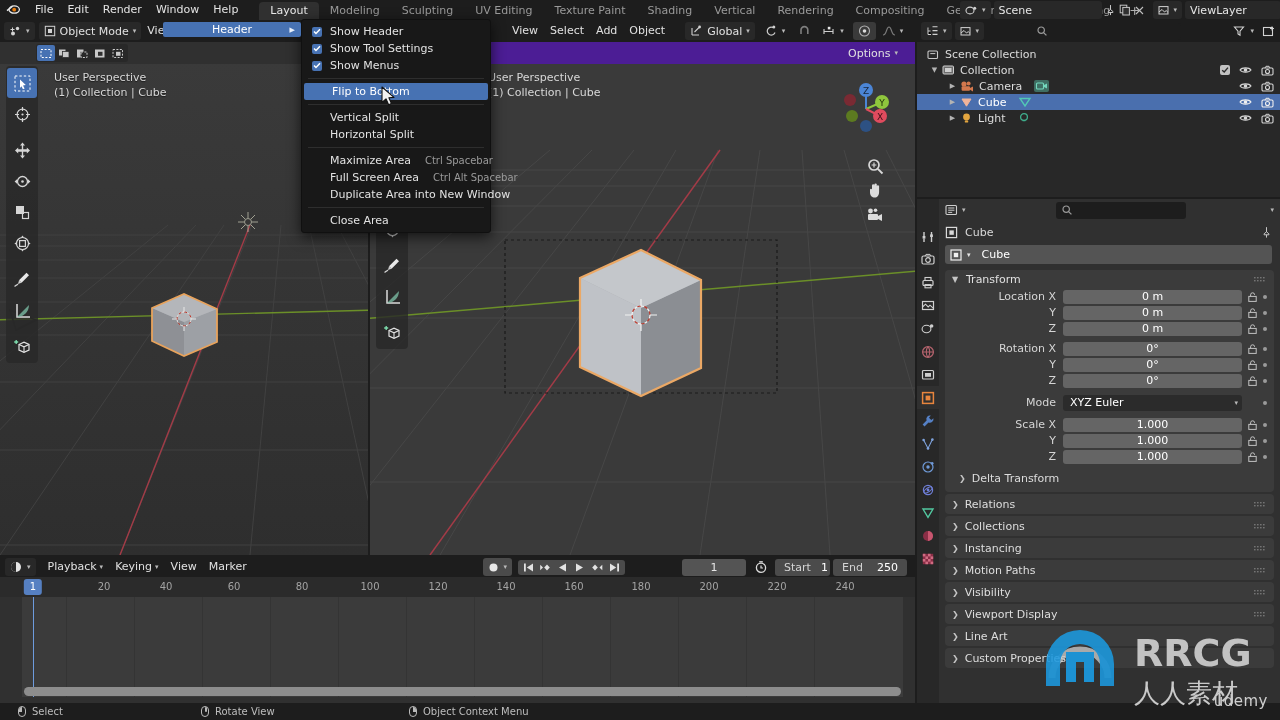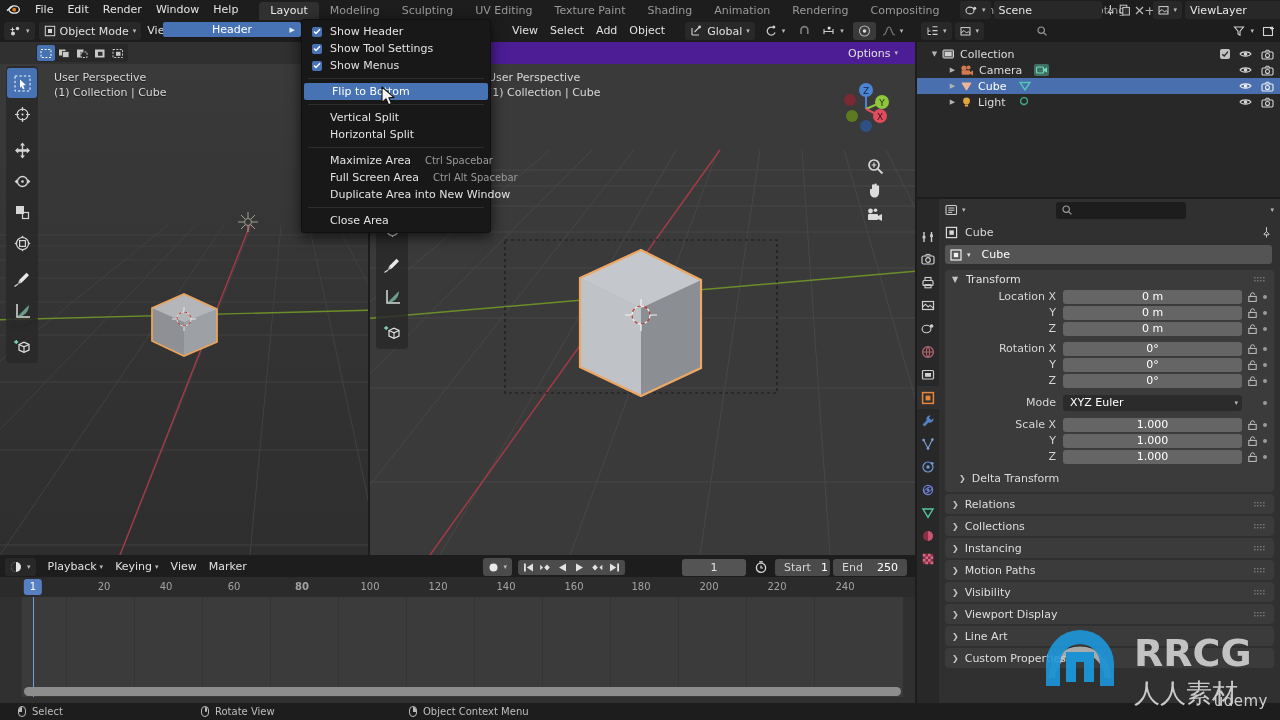--- a/index.html
+++ b/index.html
@@ -170,21 +170,21 @@
     <div class="mi">Window</div>
     <div class="mi">Help</div>
 
     <div class="ws-tabs">
       <div class="ws-tab active">Layout</div>
       <div class="ws-tab">Modeling</div>
       <div class="ws-tab">Sculpting</div>
       <div class="ws-tab">UV Editing</div>
       <div class="ws-tab">Texture Paint</div>
       <div class="ws-tab">Shading</div>
-      <div class="ws-tab">Animation</div>
+      <div class="ws-tab">Vertical</div>
       <div class="ws-tab">Rendering</div>
       <div class="ws-tab">Compositing</div>
       <div class="ws-tab">Geometry Nodes</div>
       <div class="ws-tab">Scripting</div>
       <div class="ws-plus">+</div>
     </div>
   </div>
 
   <div style="position:absolute;left:960px;top:0;height:20px;display:flex;align-items:center;gap:3px;">
     <div class="pill" style="background:#282828;">
@@ -668,20 +668,27 @@
           </svg>
         <span class="chev">▾</span>
       </div>
       <svg width="14" height="13" viewBox="0 0 14 13">
           <rect x="1.5" y="2.5" width="9" height="8" fill="none" stroke="#d2d2d2" stroke-width="1.1"></rect>
           <path d="M10 1.5v4M8 3.5h4" stroke="#d2d2d2" stroke-width="1.1"></path>
         </svg>
     </div>
 
     <div style="padding-top:4px;">
+      <div class="out-row" style="padding-left:10px;">
+        <svg width="12" height="11" viewBox="0 0 12 11" style="margin-right:6px;">
+            <rect x="1" y="2" width="9.5" height="7.5" rx="1" fill="none" stroke="#c8c8c8" stroke-width="1.1"></rect>
+            <path d="M3.3 4.6h5" stroke="#c8c8c8" stroke-width="1"></path>
+          </svg>
+        <span>Scene Collection</span>
+      </div>
 
       <div class="out-row" style="padding-left:12px;">
         <span class="tri">▼</span>
         <svg width="13" height="12" viewBox="0 0 13 12" style="margin:0 5px 0 2px;">
             <rect x="1" y="2" width="10.5" height="8" rx="1" fill="#6d6d6d" stroke="#d0d0d0" stroke-width="1"></rect>
             <rect x="3" y="4" width="6.5" height="4" fill="#cfcfcf"></rect>
           </svg>
         <span>Collection</span>
         <span class="out-icos">
           <svg width="10" height="10" viewBox="0 0 10 10">
@@ -1239,21 +1246,21 @@
           <span class="v" style="margin-left:auto;">250</span>
         </div>
       </div>
     </div>
 
     <div class="tl-ruler">
       <div class="tl-cur" style="left:33px;">1</div>
       <div class="tl-tick" style="left:104px;">20</div>
       <div class="tl-tick" style="left:166px;">40</div>
       <div class="tl-tick" style="left:234px;">60</div>
-      <div class="tl-tick" style="left:302px;font-weight:bold;">80</div>
+      <div class="tl-tick" style="left:302px;">80</div>
       <div class="tl-tick" style="left:370px;">100</div>
       <div class="tl-tick" style="left:438px;">120</div>
       <div class="tl-tick" style="left:506px;">140</div>
       <div class="tl-tick" style="left:574px;">160</div>
       <div class="tl-tick" style="left:641px;">180</div>
       <div class="tl-tick" style="left:709px;">200</div>
       <div class="tl-tick" style="left:777px;">220</div>
       <div class="tl-tick" style="left:845px;">240</div>
     </div>
 

